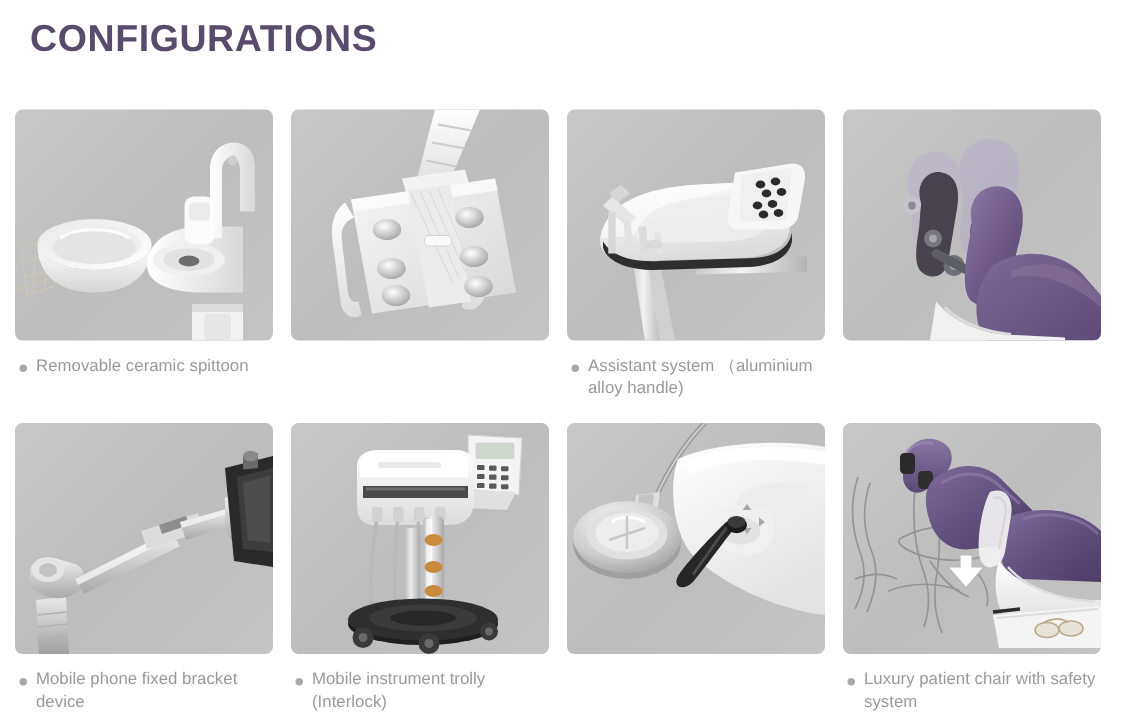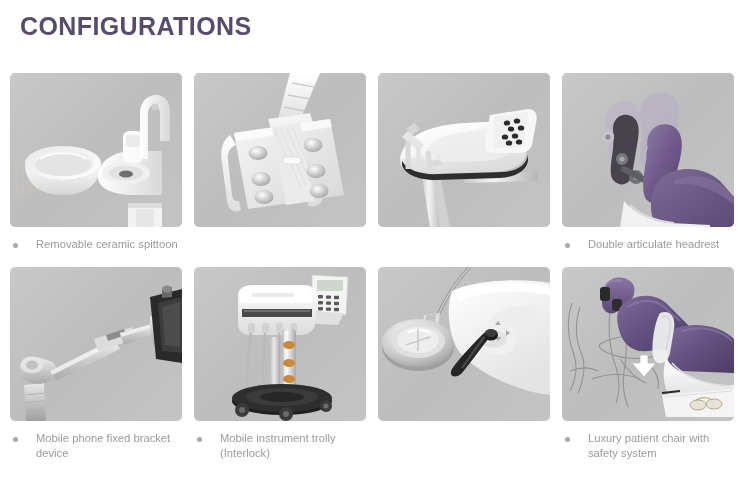--- a/index.html
+++ b/index.html
@@ -52,21 +52,20 @@
     width: 5px; height: 5px;
     border-radius: 50%;
     background: #a9a9a9;
     margin-top: 6px;
   }
   .caption-text {
     font-size: 11.2px;
     line-height: 15px;
     color: #9a9a9a;
     letter-spacing: 0.02px;
-    margin-left: 12px;
   }
 </style>
 </head>
 <body>
 
 <div class="page">
 
   <div class="page-title">CONFIGURATIONS</div>
 
   <div class="grid">
@@ -228,20 +227,24 @@
               <path d="M28 56 L36 50 L42 56 L34 62 Z" fill="#d6d6d6"></path>
               <path d="M36 50 L46 36" stroke="#c4c4c4" stroke-width="2" fill="none"></path>
               <path d="M30 68 L30 96" stroke="#d8d8d8" stroke-width="5"></path>
               <path d="M40 74 L42 96" stroke="#e2e2e2" stroke-width="5"></path>
               <path d="M50 78 L52 96" stroke="#dcdcdc" stroke-width="5"></path>
               <path d="M60 82 L62 96" stroke="#e4e4e4" stroke-width="4"></path>
             </g>
             <ellipse cx="58" cy="90" rx="6" ry="3" fill="#d9d9d9"></ellipse>
           </svg>
         </div>
+        <div class="caption">
+          <span class="bullet"></span>
+          <span class="caption-text">Assistant system （aluminium alloy handle)</span>
+        </div>
       </div>
 
       <div class="cell">
         <div class="thumb">
           <svg viewBox="0 0 172 154" xmlns="http://www.w3.org/2000/svg">
             <defs>
               <linearGradient id="purp1" x1="0" y1="0" x2="1" y2="1">
                 <stop offset="0" stop-color="#8e7ba6"></stop>
                   <stop offset="0.5" stop-color="#6f5a8a"></stop>
                   <stop offset="1" stop-color="#584572"></stop>
@@ -271,24 +274,20 @@
             </g>
 
             <path d="M86 76 C82 60 94 48 108 52 C120 56 122 70 118 86 L110 118 C106 130 94 134 86 128 C78 122 82 100 84 88 Z" fill="url(#purp1)"></path>
 
             <path d="M100 104 C118 92 142 94 158 108 L172 124 L172 154 L96 154 C86 144 86 118 100 104 Z" fill="url(#purp2)"></path>
             <path d="M112 108 C128 100 148 102 162 114 L172 124 L172 132 C154 116 132 108 112 112 Z" fill="#8b789f" opacity="0.5"></path>
 
             <path d="M62 128 C72 140 88 148 108 150 L148 152 L148 154 L58 154 Z" fill="#f1f1f1"></path>
             <path d="M68 132 C78 142 94 148 112 150" stroke="#dcdcdc" stroke-width="2" fill="none"></path>
           </svg>
-        </div>
-        <div class="caption">
-          <span class="bullet"></span>
-          <span class="caption-text">Double articulate headrest</span>
         </div>
       </div>
     </div>
 
     <div class="row">
 
       <div class="cell">
         <div class="thumb">
           <svg viewBox="0 0 172 154" xmlns="http://www.w3.org/2000/svg">
             <defs>

